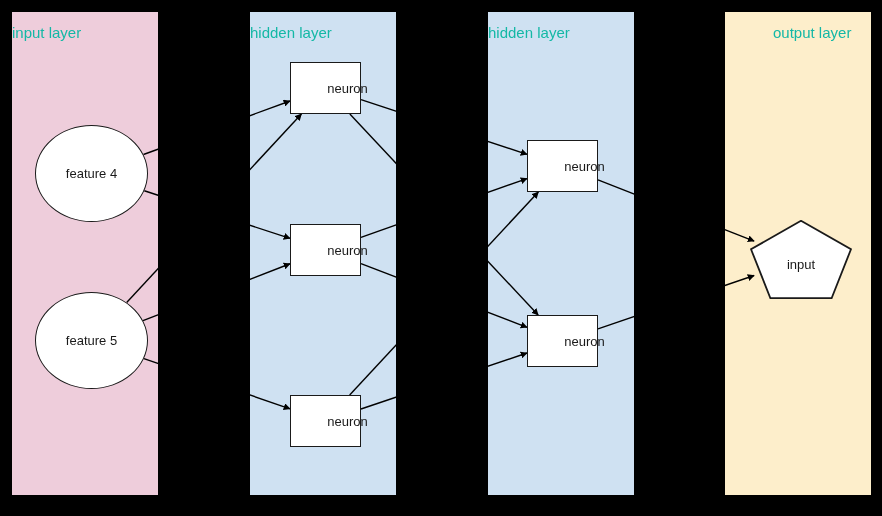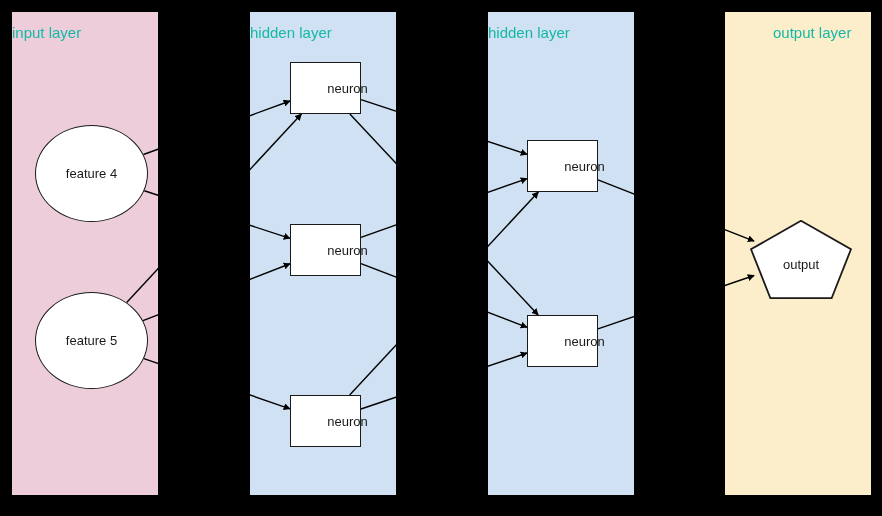--- a/index.html
+++ b/index.html
@@ -142,21 +142,21 @@
       <div class="node rect" style="left: 527px; top: 140px; width: 71px; height: 52px;">
         <span>neuron</span>
       </div>
       <div class="node rect" style="left: 527px; top: 315px; width: 71px; height: 52px;">
         <span>neuron</span>
       </div>
       <div class="node pentagon" style="left: 750px; top: 220px; width: 102px; height: 79px;">
         <svg class="pentagon-svg" width="102" height="79" viewBox="0 0 100 100" preserveAspectRatio="none">
           <polygon points="50,1 99,37 80,99 20,99 1,37" fill="#ffffff" stroke="#1a1a1a" stroke-width="1.8" vector-effect="non-scaling-stroke"></polygon>
         </svg>
-        <div class="pentagon-label" style="top: 37px;">output</div>
+        <div class="pentagon-label" style="top: 37px;">input</div>
       </div>
     </div>
 
   <div id="titles">
       <div class="layer-title" style="top: 24px; left: 12px; width: 146px;">input layer</div>
       <div class="layer-title" style="top: 24px; left: 250px; width: 146px;">hidden layer</div>
       <div class="layer-title" style="top: 24px; left: 488px; width: 146px;">hidden layer</div>
       <div class="layer-title" style="top: 24px; left: 725px; width: 146px; padding-left: 48px;">output layer</div>
     </div>
 

